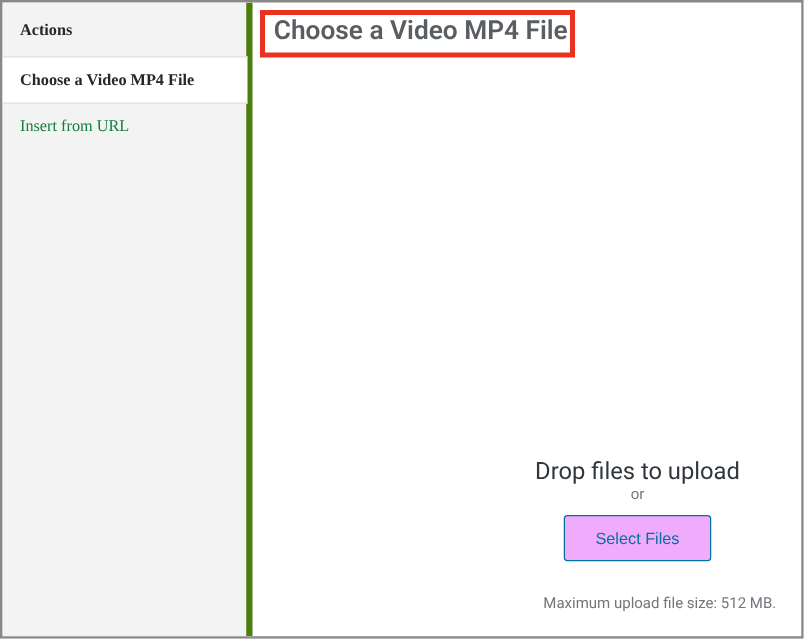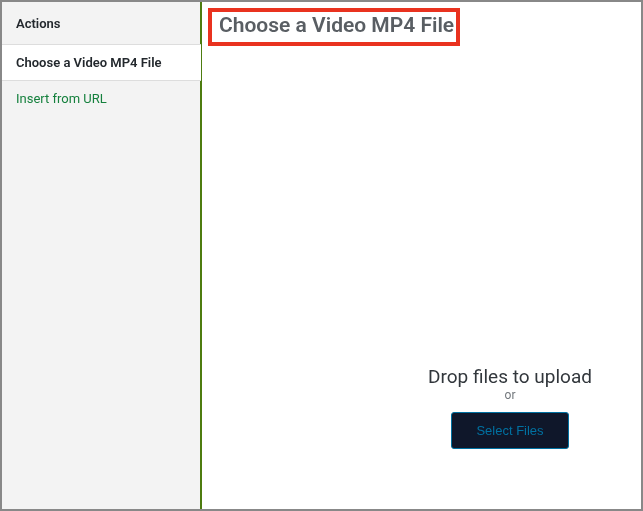--- a/index.html
+++ b/index.html
@@ -9,22 +9,23 @@
     border: 2px solid #888;
     background: #fff;
     display: flex;
     overflow: hidden;
     color: #32373c;
   }
   .sidebar {
     width: 200px;
     min-width: 200px;
     background: #f3f3f3;
-    border-right: 2px solid #4d7c0f;
+    border-right: 5px solid #4d7c0f;
     padding: 0;
+    font-family: Liberation Serif, serif;
   }
   .sidebar-heading {
     font-size: 13px;
     font-weight: 600;
     color: #23282d;
     padding: 14px 14px 13px 14px;
   }
   .sidebar-item {
     font-size: 13px;
     padding: 10px 14px;
@@ -105,21 +106,21 @@
   }
   .drop-or {
     font-size: 12px;
     color: #72777c;
     margin-bottom: 10px;
   }
   .select-btn {
     display: inline-block;
     border: 1px solid #0071a1;
     color: #0071a1;
-    background: #0f172a;
+    background: #f0abfc;
     font-size: 13px;
     padding: 10px 24px;
     border-radius: 3px;
     cursor: pointer;
     text-align: right;
   }
   .max-size {
     position: absolute;
     right: 20px;
     bottom: 20px;
@@ -141,15 +142,16 @@
     <div class="title-wrap">
       <div class="title-highlight"></div>
       <h1 class="title">Choose a Video MP4 File</h1>
     </div>
     <div class="dropzone">
       <div class="drop-content">
         <div class="drop-heading">Drop files to upload</div>
         <div class="drop-or">or</div>
         <button type="button" class="select-btn">Select Files</button>
       </div>
+      <div class="max-size">Maximum upload file size: 512 MB.</div>
     </div>
   </section>
 </div>
 
 </body></html>

